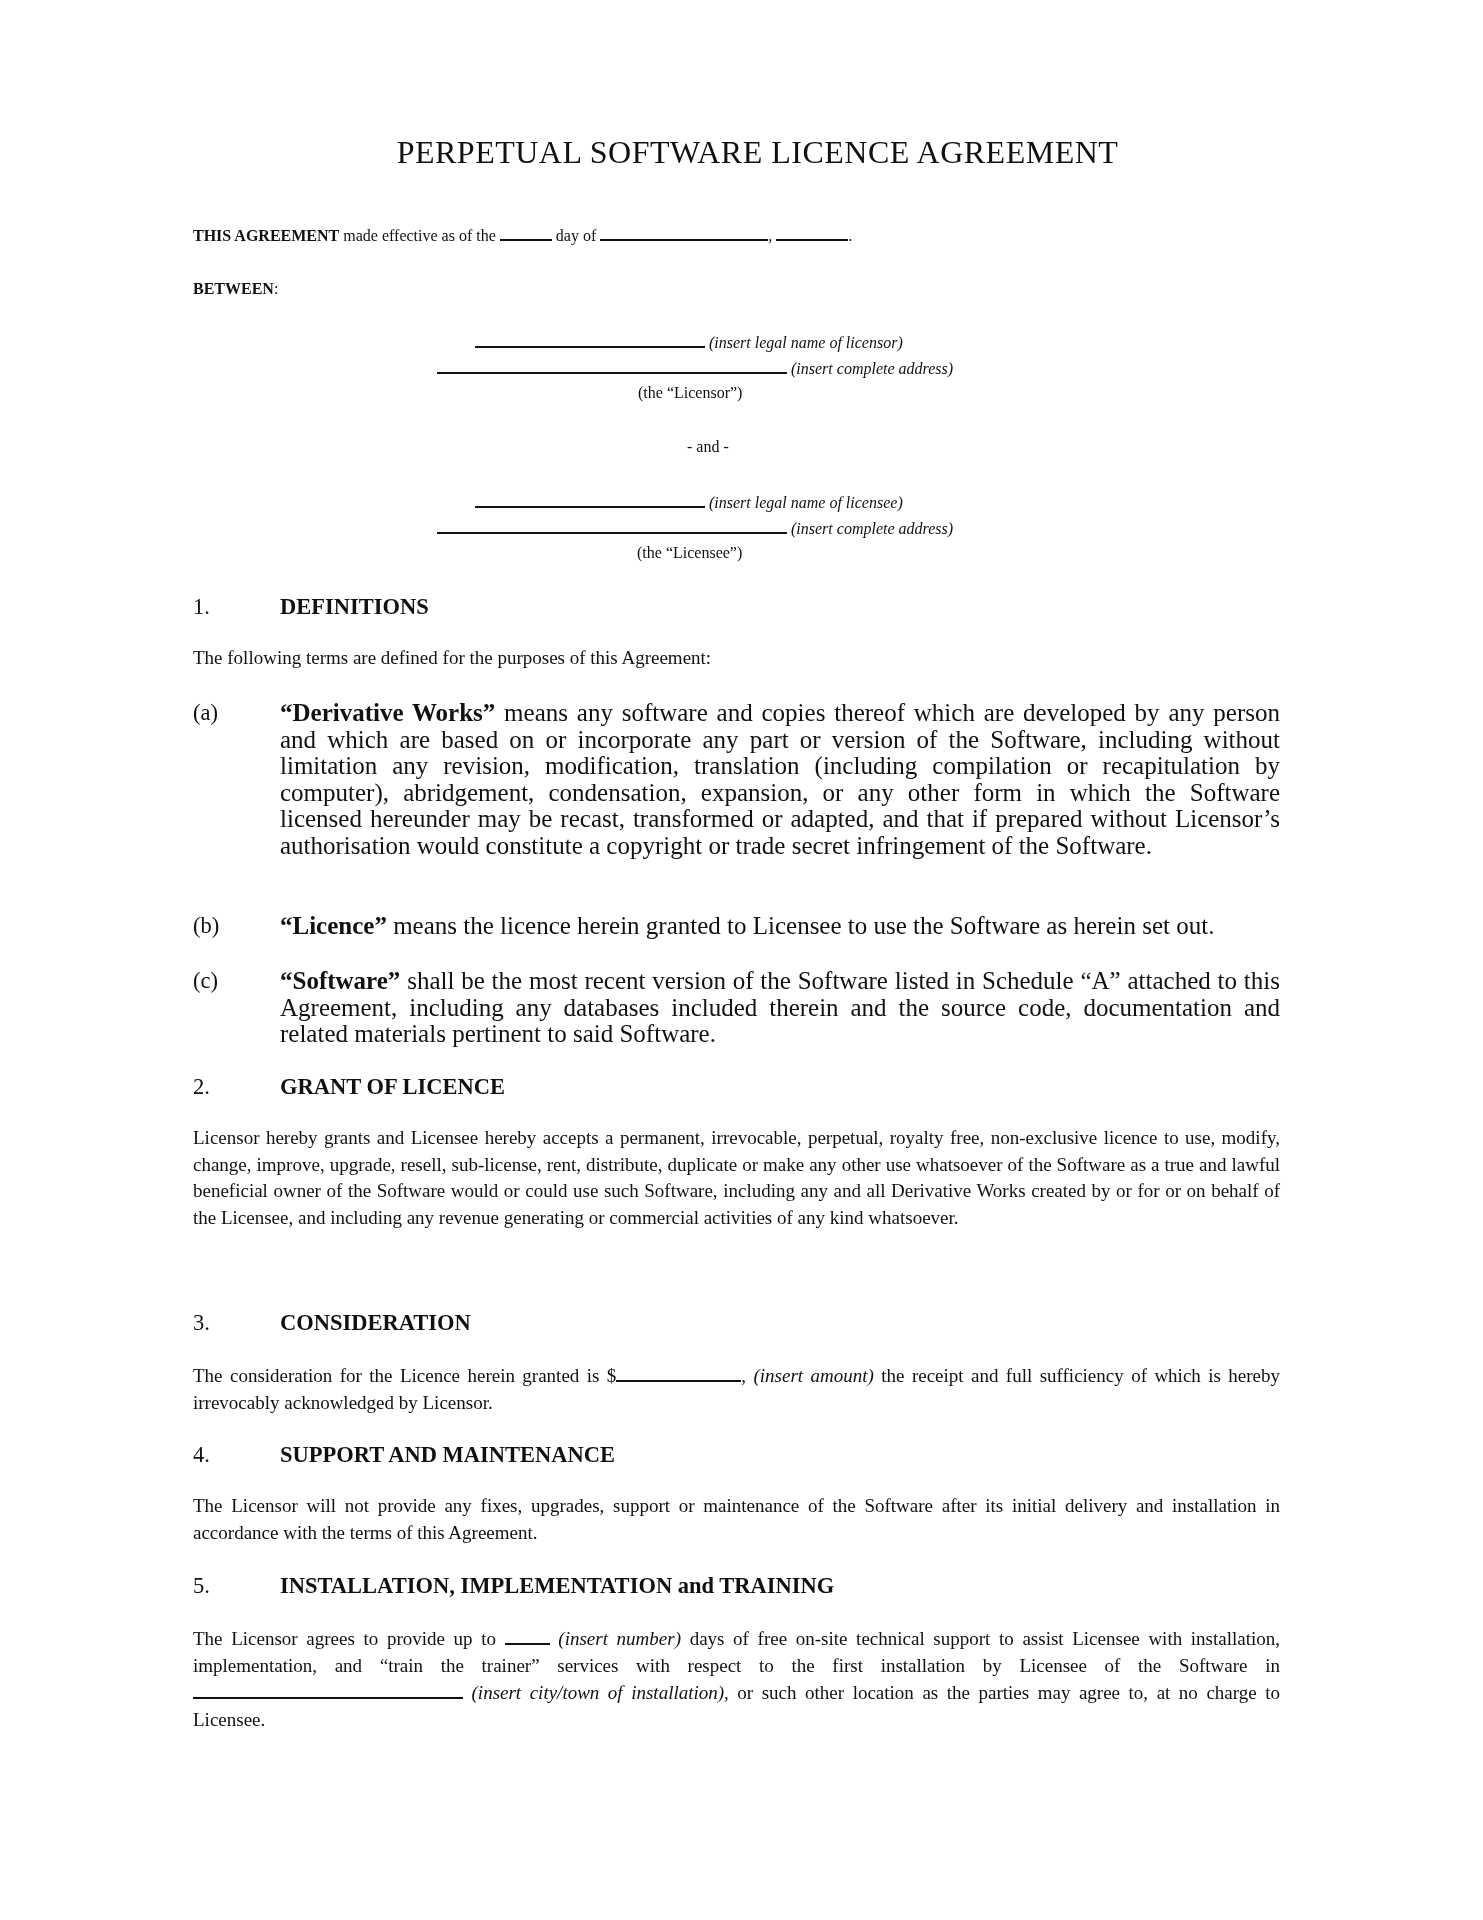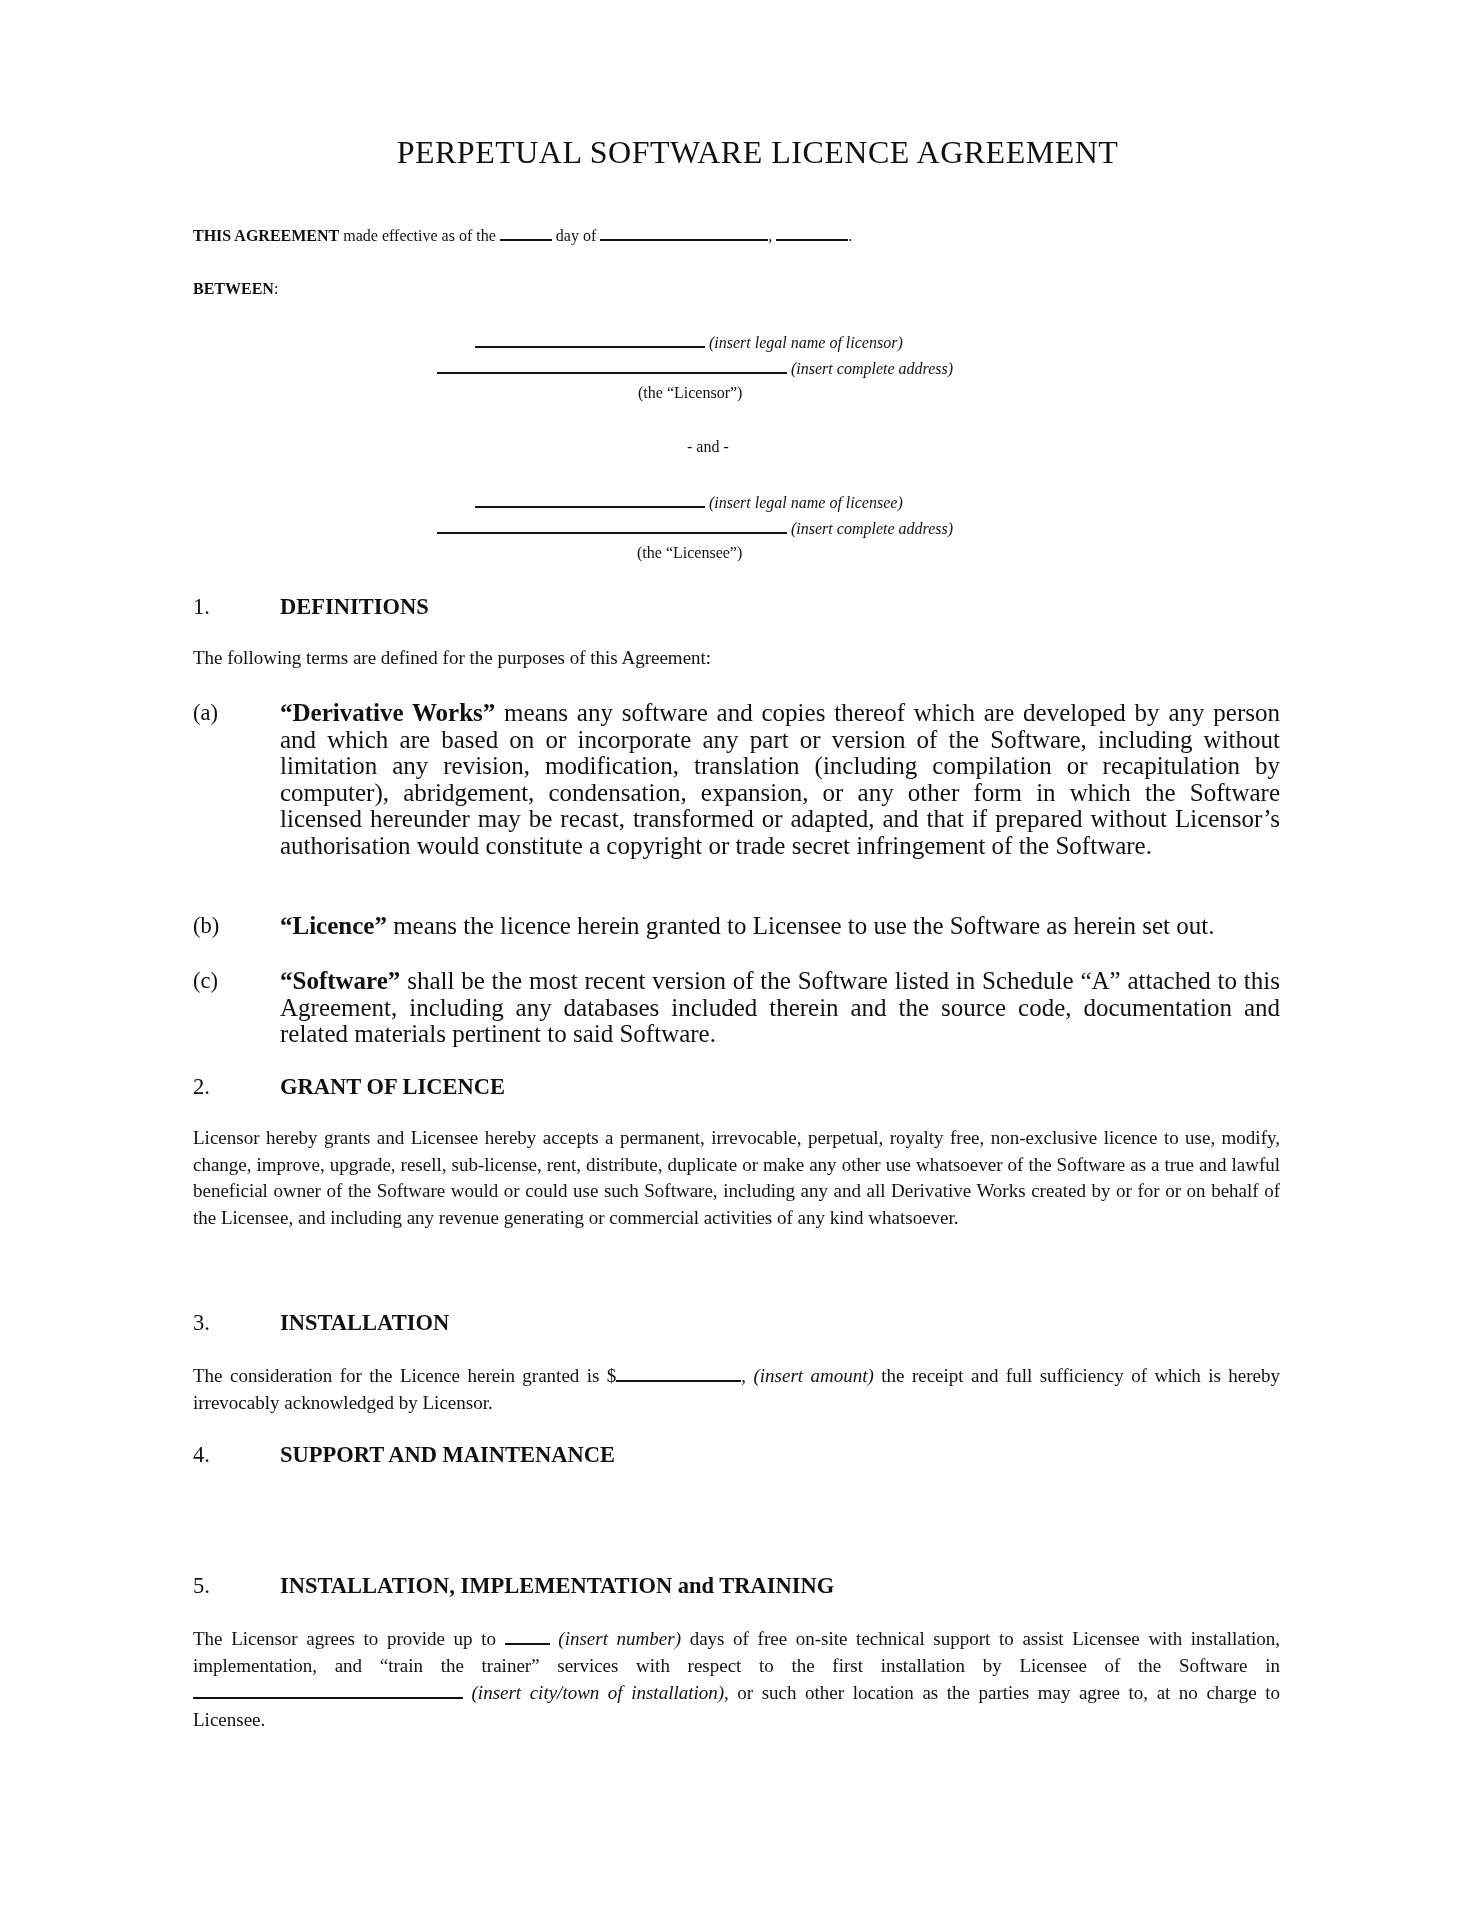--- a/index.html
+++ b/index.html
@@ -82,27 +82,28 @@
   <div class="item-label" style="top:968px;">(c)</div>
   <div class="item-text" style="top:968px;">
     <span class="b">“Software”</span><span> shall be the most recent version of the Software listed in Schedule “A” attached to this Agreement, including any databases included therein and the source code, documentation and related materials pertinent to said Software.</span>
   </div>
 
   <div class="num" style="top:1074px;">2.</div>
   <div class="head" style="top:1074px;">GRANT OF LICENCE</div>
   <div class="para" style="top:1125px;">Licensor hereby grants and Licensee hereby accepts a permanent, irrevocable, perpetual, royalty free, non-exclusive licence to use, modify, change, improve, upgrade, resell, sub-license, rent, distribute, duplicate or make any other use whatsoever of the Software as a true and lawful beneficial owner of the Software would or could use such Software, including any and all Derivative Works created by or for or on behalf of the Licensee, and including any revenue generating or commercial activities of any kind whatsoever.</div>
 
   <div class="num" style="top:1310px;">3.</div>
-  <div class="head" style="top:1310px;">INSTALLATION</div>
+  <div class="head" style="top:1310px;">CONSIDERATION</div>
   <div class="para" style="top:1362px;">
     <span>The consideration for the Licence herein granted is $</span><span class="blank" style="width:125px;"></span><span>, </span><span class="i">(insert amount)</span><span> the receipt and full sufficiency of which is hereby irrevocably acknowledged by Licensor.</span>
   </div>
 
   <div class="num" style="top:1442px;">4.</div>
   <div class="head" style="top:1442px;">SUPPORT AND MAINTENANCE</div>
+  <div class="para" style="top:1493px;">The Licensor will not provide any fixes, upgrades, support or maintenance of the Software after its initial delivery and installation in accordance with the terms of this Agreement.</div>
 
   <div class="num" style="top:1573px;">5.</div>
   <div class="head" style="top:1573px;">INSTALLATION, IMPLEMENTATION and TRAINING</div>
   <div class="para" style="top:1625px;">
     <span>The Licensor agrees to provide up to </span><span class="blank" style="width:45px;"></span> <span class="i">(insert number)</span><span> days of free on-site technical support to assist Licensee with installation, implementation, and “train the trainer” services with respect to the first installation by Licensee of the Software in </span><span class="blank" style="width:270px;"></span> <span class="i">(insert city/town of installation)</span><span>, or such other location as the parties may agree to, at no charge to Licensee.</span>
   </div>
 
 </div>
 
 </body></html>

